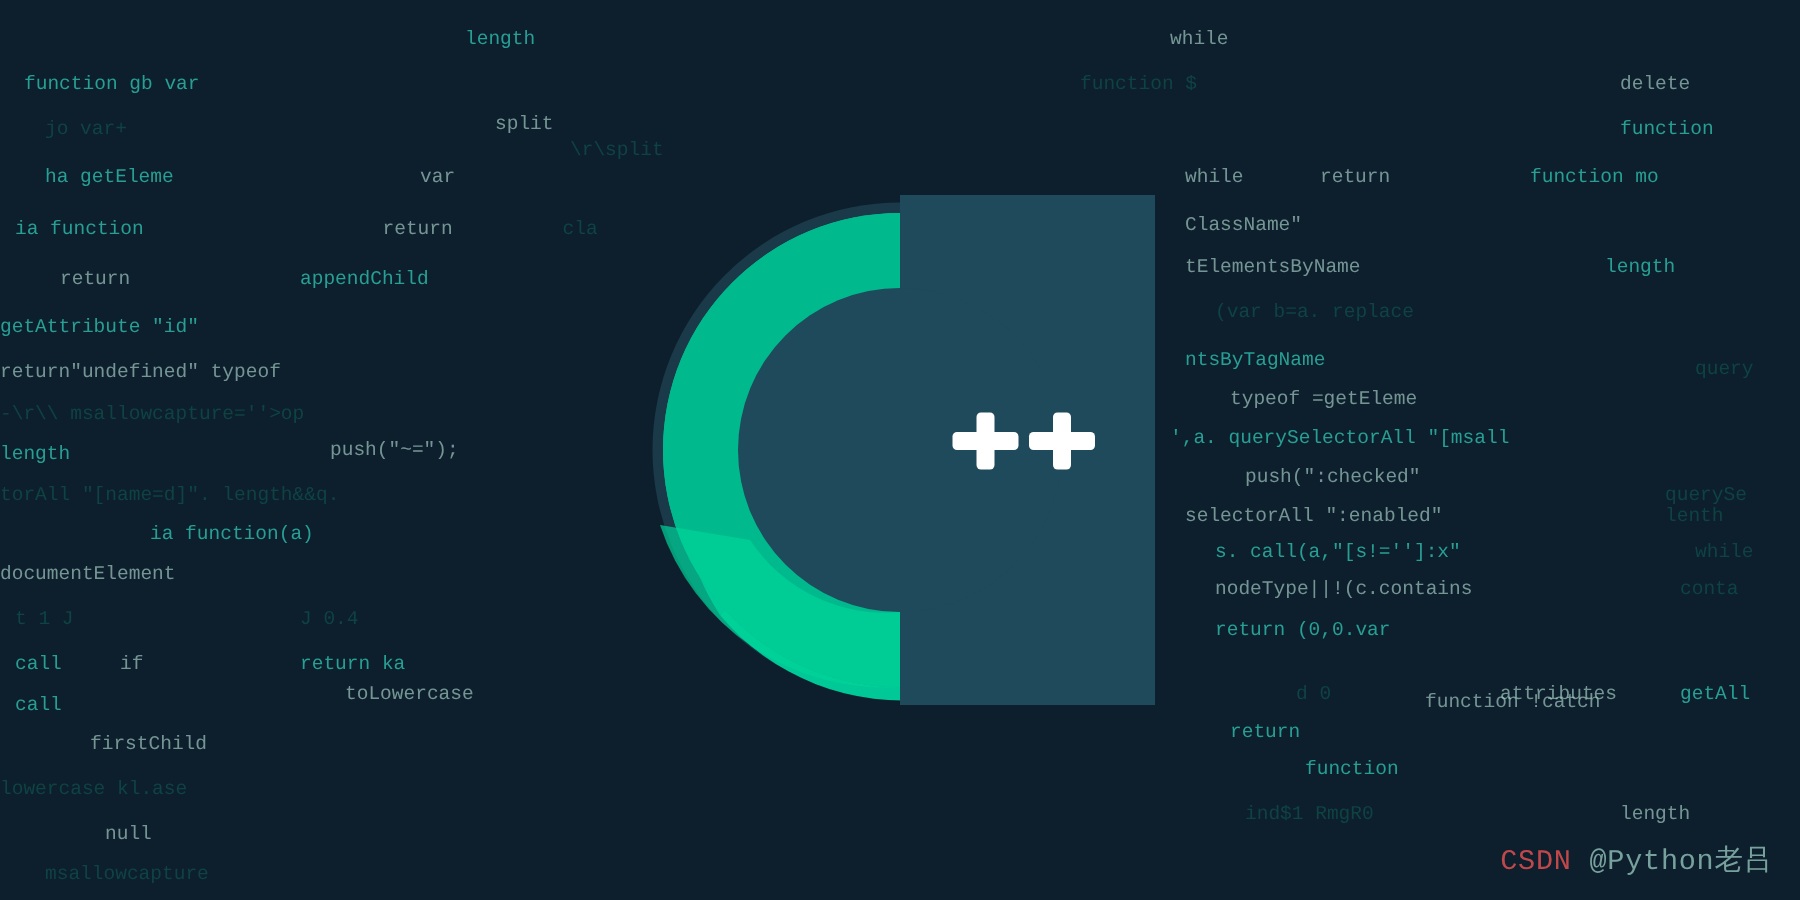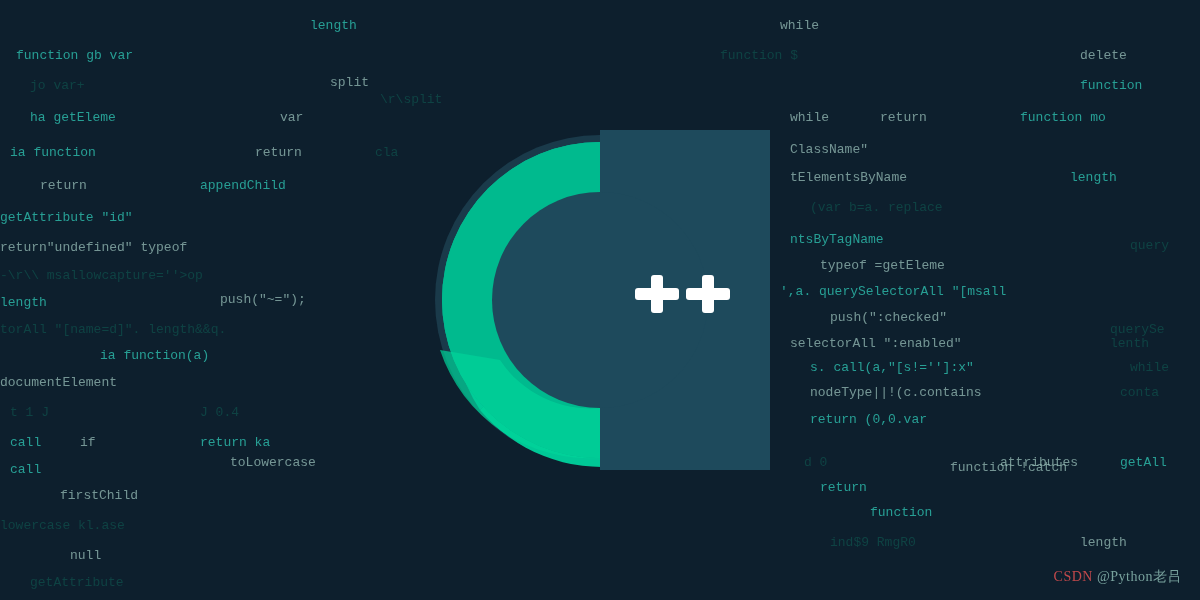--- a/index.html
+++ b/index.html
@@ -59,22 +59,22 @@
       width: 100%;
       height: 100%;
     }
 
     
     .watermark {
       position: absolute;
       bottom: 14px;
       right: 18px;
       color: #8ab8b0;
-      font-size: 14px;
-      font-family: Liberation Serif, serif;
+      font-size: 19px;
+      font-family: Liberation Mono, monospace;
       opacity: 0.85;
       letter-spacing: 0.5px;
     }
 
     .watermark span.csdn {
       color: #e05050;
     }
   </style>
 </head>
 <body>
@@ -125,31 +125,31 @@
     <span class="code-text dim" style="left: 200px; top: 405px;">J   0.4</span>
     <span class="code-text white" style="left: 810px; top: 385px;">nodeType||!(c.contains</span>
     <span class="code-text dim" style="left: 1120px; top: 385px;">conta</span>
     <span class="code-text bright" style="left: 10px; top: 435px;">call</span>
     <span class="code-text white" style="left: 80px; top: 435px;">if</span>
     <span class="code-text bright" style="left: 200px; top: 435px;">return    ka</span>
     <span class="code-text bright" style="left: 810px; top: 412px;">return (0,0.var</span>
     <span class="code-text white" style="left: 950px; top: 460px;">function  !catch</span>
     <span class="code-text bright" style="left: 10px; top: 462px;">call</span>
     <span class="code-text white" style="left: 230px; top: 455px; text-align: right;">toLowercase</span>
-    <span class="code-text dim" style="left: 804px; top: 455px;">d 0</span>
+    <span class="code-text dim" style="left: 864px; top: 455px;">d 0</span>
     <span class="code-text white" style="left: 1000px; top: 455px;">attributes</span>
     <span class="code-text bright" style="left: 1120px; top: 455px;">getAll</span>
     <span class="code-text white" style="left: 60px; top: 488px;">firstChild</span>
     <span class="code-text bright" style="left: 820px; top: 480px;">return</span>
     <span class="code-text dim" style="left: 0px; top: 518px;">lowercase    kl.ase</span>
     <span class="code-text bright" style="left: 870px; top: 505px;">function</span>
     <span class="code-text white" style="left: 70px; top: 548px;">null</span>
-    <span class="code-text dim" style="left: 830px; top: 535px;">ind$9  RmgR0</span>
+    <span class="code-text dim" style="left: 830px; top: 535px;">ind$1  RmgR0</span>
     <span class="code-text white" style="left: 1080px; top: 535px;">length</span>
-    <span class="code-text dim" style="left: 30px; top: 575px;">getAttribute</span>
+    <span class="code-text dim" style="left: 30px; top: 575px;">msallowcapture</span>
   </div>
 
 <div class="logo-container">
   <svg class="cpp-logo" viewBox="0 0 340 340" xmlns="http://www.w3.org/2000/svg">
 
     <circle cx="170" cy="170" r="165" fill="#1a3a4a"></circle>
 
     <path d="M 170 12
              A 158 158 0 0 1 315 245
              L 270 218

